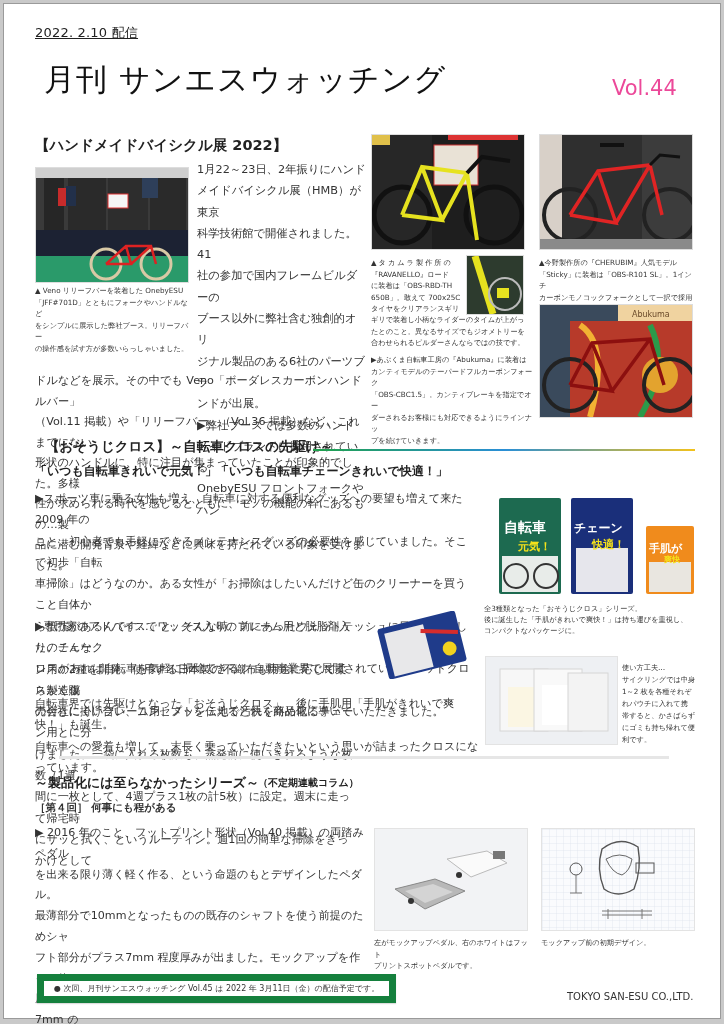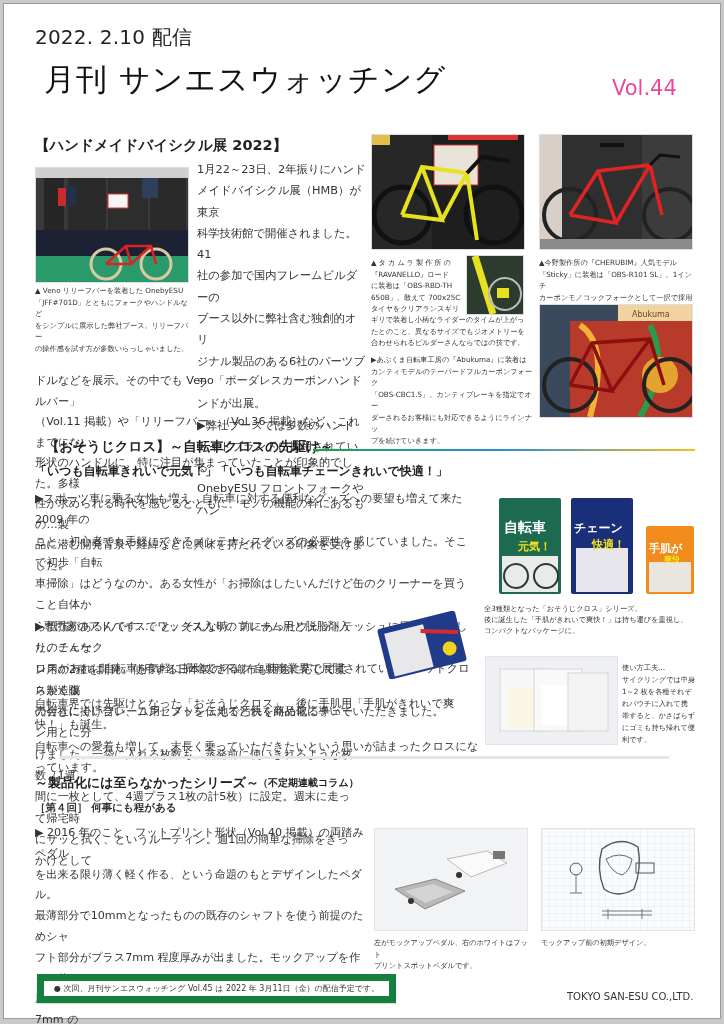--- a/index.html
+++ b/index.html
@@ -1,21 +1,21 @@
 <!DOCTYPE html>
 <html><head>
 <meta charset="utf-8">
 <style>
   html, body { margin:0; padding:0; background:#c9c9c9; }
   body { width:724px; height:1024px; position:relative; overflow:hidden;
          font-family:"DejaVu Sans", "Liberation Sans", sans-serif; color:#333; }
   .page { position:absolute; left:3px; top:3px; width:716px; height:1014px;
           background:#fff; border:1px solid #9a9a9a; }
   .abs { position:absolute; }
-  .date { left:31px; top:20px; font-size:20px; color:#222; letter-spacing:0.2px; }
+  .date { left:31px; top:20px; font-size:13px; color:#222; letter-spacing:0.2px;text-decoration:underline; }
   .title { left:40px; top:55px; font-size:31px; font-weight:normal; color:#111; letter-spacing:1px; }
   .vol { left:608px; top:72px; font-size:21px; color:#ec4899; }
   .h2 { font-size:15px; font-weight:bold; color:#222; }
   .p { font-size:11.4px; line-height:21px; color:#333; }
   .cap { font-size:7.2px; line-height:11.5px; color:#333; }
   .photo { position:absolute; overflow:hidden; border:1px solid #ddd; }
   .gradline { height:2px; background:linear-gradient(90deg,#1fa14a 0%,#2a8fd6 50%,#f3c21b 100%); }
   .rule { height:3px; background:#e6e6e6; }
   .footer-pill { left:33px; top:970px; border:7px solid #15803d; border-radius:0; padding:2px 10px;
                  font-size:8px; color:#333; background:#fff; box-shadow:0 1px 1px #ddd; }

